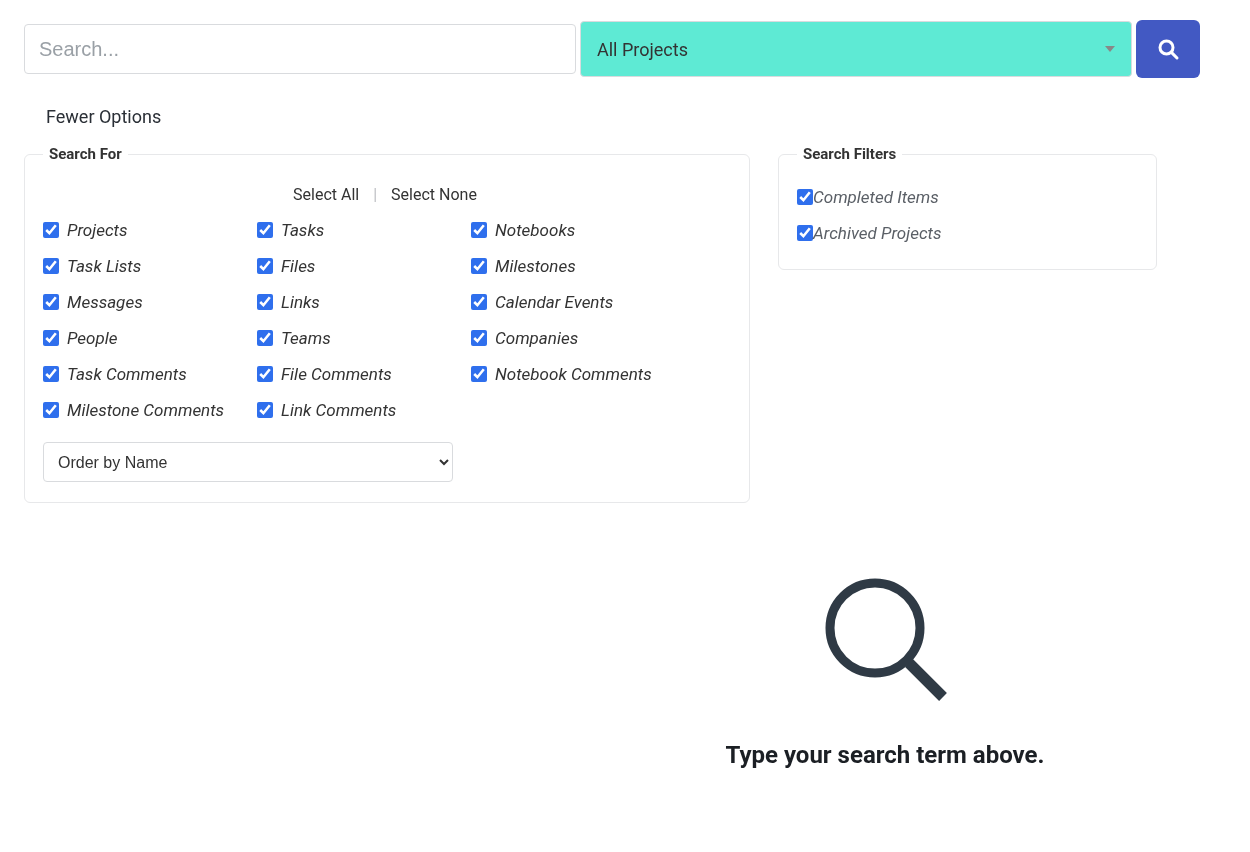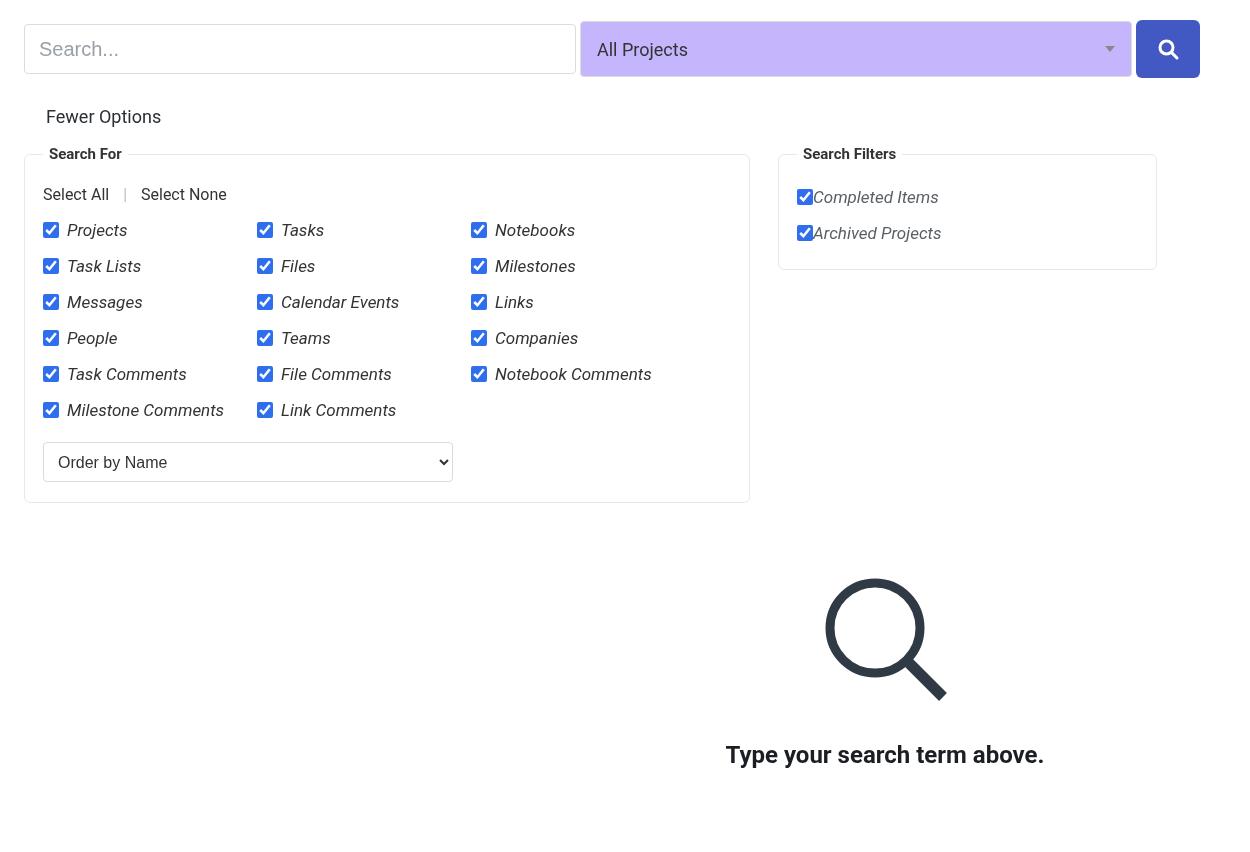--- a/index.html
+++ b/index.html
@@ -23,21 +23,21 @@
   }
   .search-input::placeholder { color: #9aa0a6; }
   .select-fake {
     flex: 0 0 552px;
     height: 56px;
     border: 1px solid #d9dbde;
     border-radius: 4px;
     display: flex; align-items: center; justify-content: space-between;
     padding: 0 16px;
     font-size: 18px; color: #333;
-    background: #c4b5fd; cursor: pointer;
+    background: #5eead4; cursor: pointer;
   }
   .caret-down {
     width: 0; height: 0;
     border-left: 5px solid transparent;
     border-right: 5px solid transparent;
     border-top: 6px solid #888;
   }
   .search-btn {
     width: 64px;
     height: 58px;
@@ -59,21 +59,21 @@
     margin: 0;
     padding: 14px 18px 20px 18px;
   }
   fieldset.panel legend {
     font-size: 15px; font-weight: 700; color: #333;
     padding: 0 6px;
   }
   .panel-search-for { width: 726px; }
   .panel-filters { width: 379px; }
   .select-links {
-    text-align: left; font-size: 16px; color: #333;
+    text-align: center; font-size: 16px; color: #333;
     padding: 8px 4px 10px 0;
   }
   .select-links .sep { color: #bdbfc3; padding: 0 10px; }
   .select-links a { color: #333; cursor: pointer; }
   .check-grid {
     display: grid;
     grid-template-columns: 214px 214px 1fr;
     row-gap: 16px;
     column-gap: 0;
     font-size: 17px;
@@ -161,25 +161,25 @@
           <div class="check-item">
             <input type="checkbox" checked="" style="">
             <label>Milestones</label>
           </div>
           <div class="check-item">
             <input type="checkbox" checked="" style="">
             <label>Messages</label>
           </div>
           <div class="check-item">
             <input type="checkbox" checked="" style="">
+            <label>Links</label>
+          </div>
+          <div class="check-item">
+            <input type="checkbox" checked="" style="">
             <label>Calendar Events</label>
-          </div>
-          <div class="check-item">
-            <input type="checkbox" checked="" style="">
-            <label>Links</label>
           </div>
           <div class="check-item">
             <input type="checkbox" checked="" style="">
             <label>People</label>
           </div>
           <div class="check-item">
             <input type="checkbox" checked="" style="">
             <label>Teams</label>
           </div>
           <div class="check-item">

